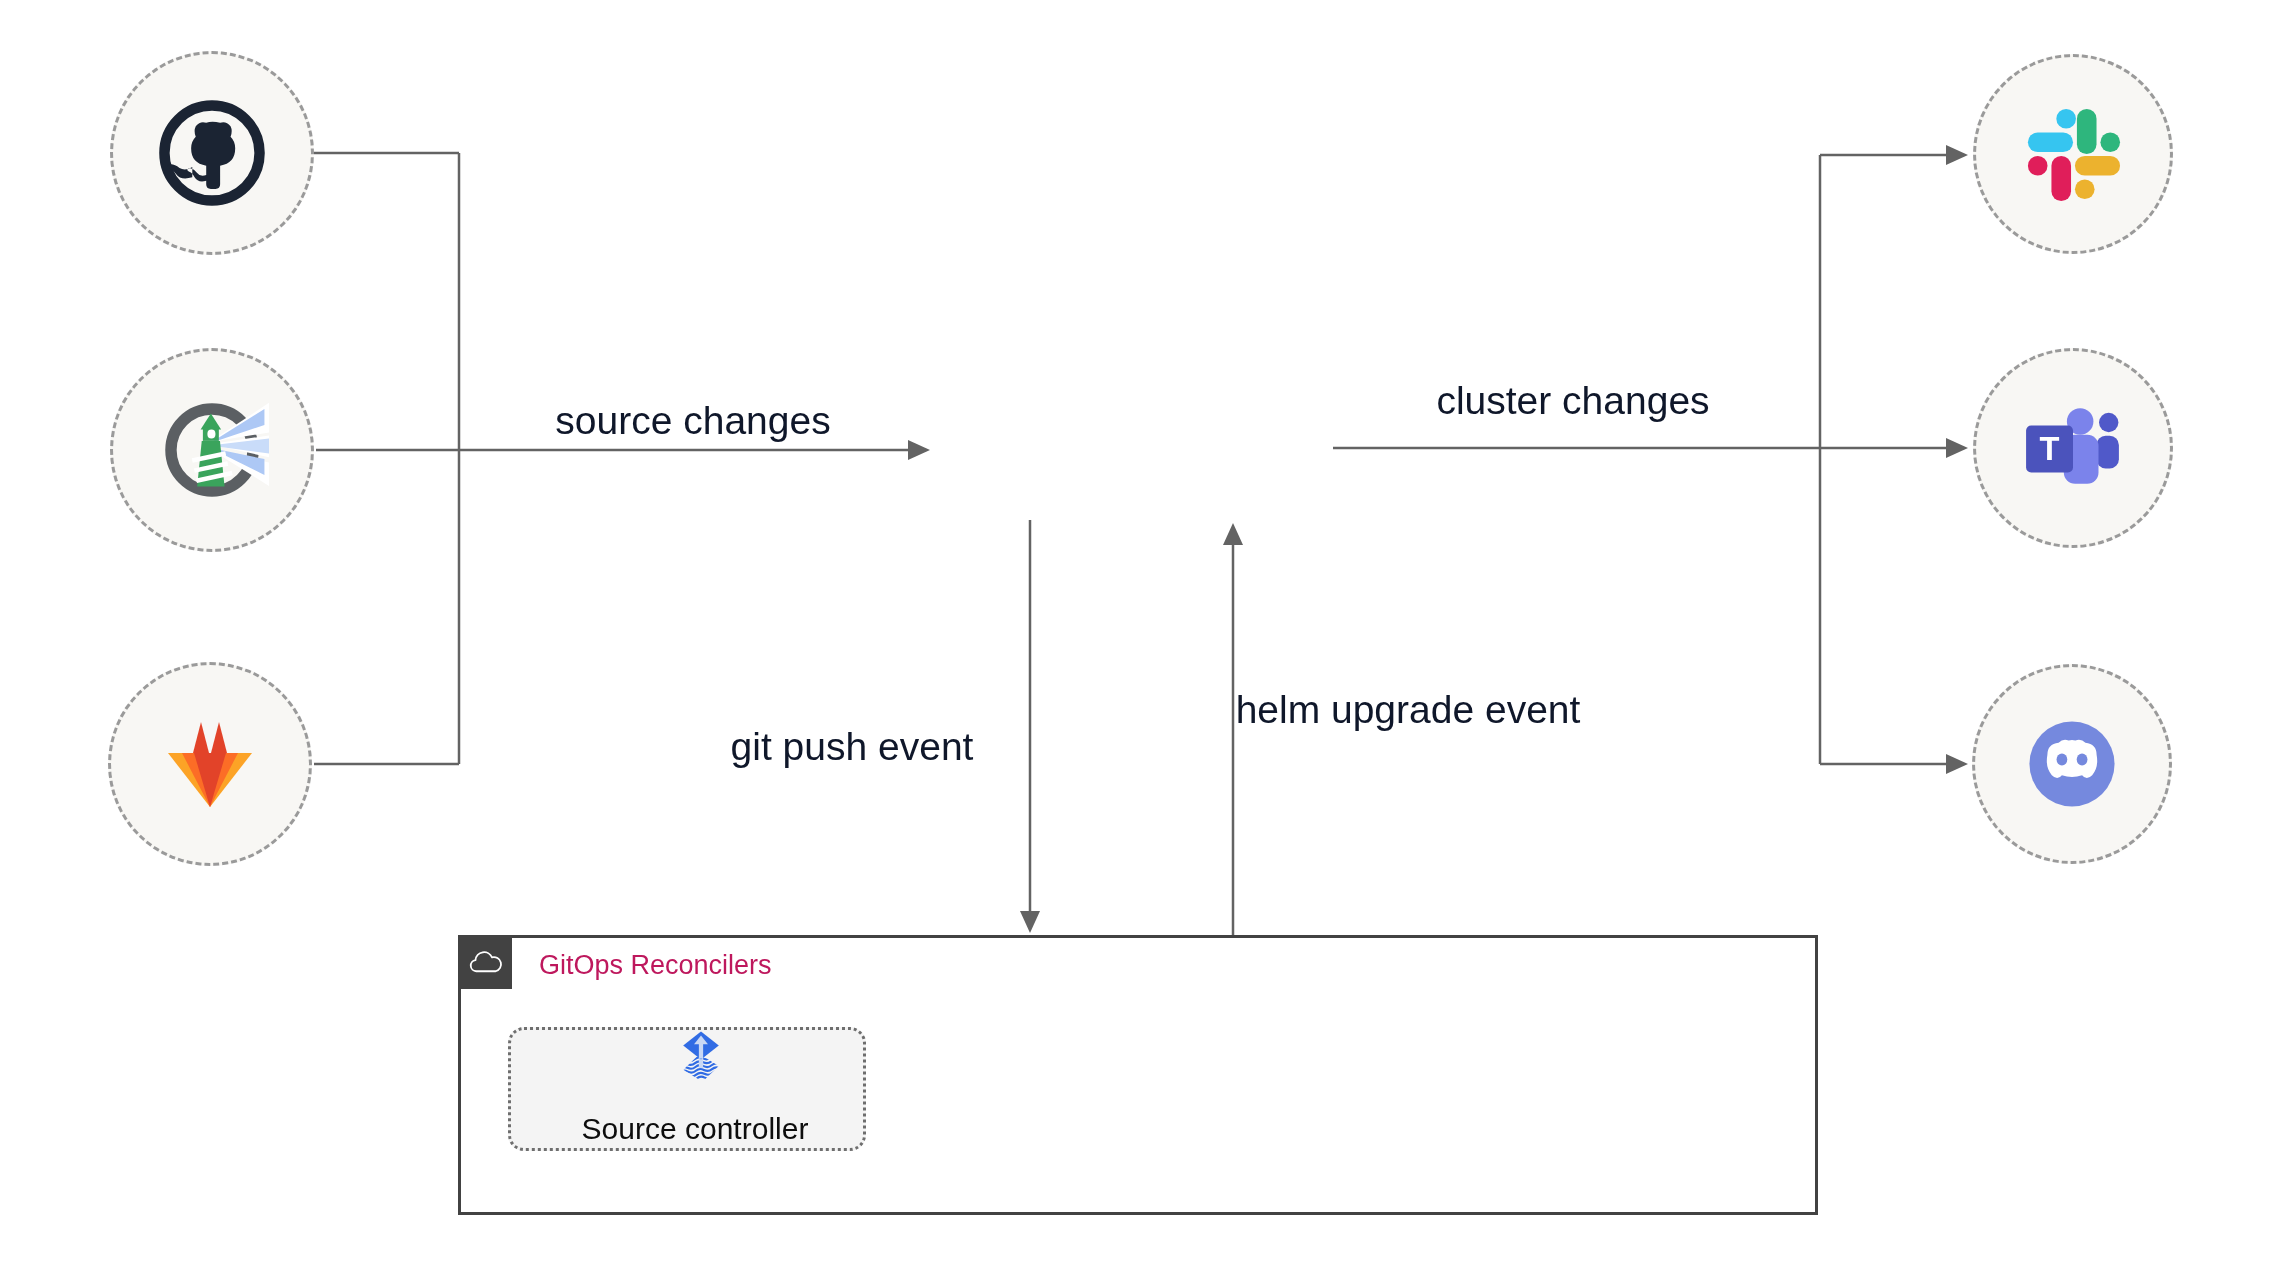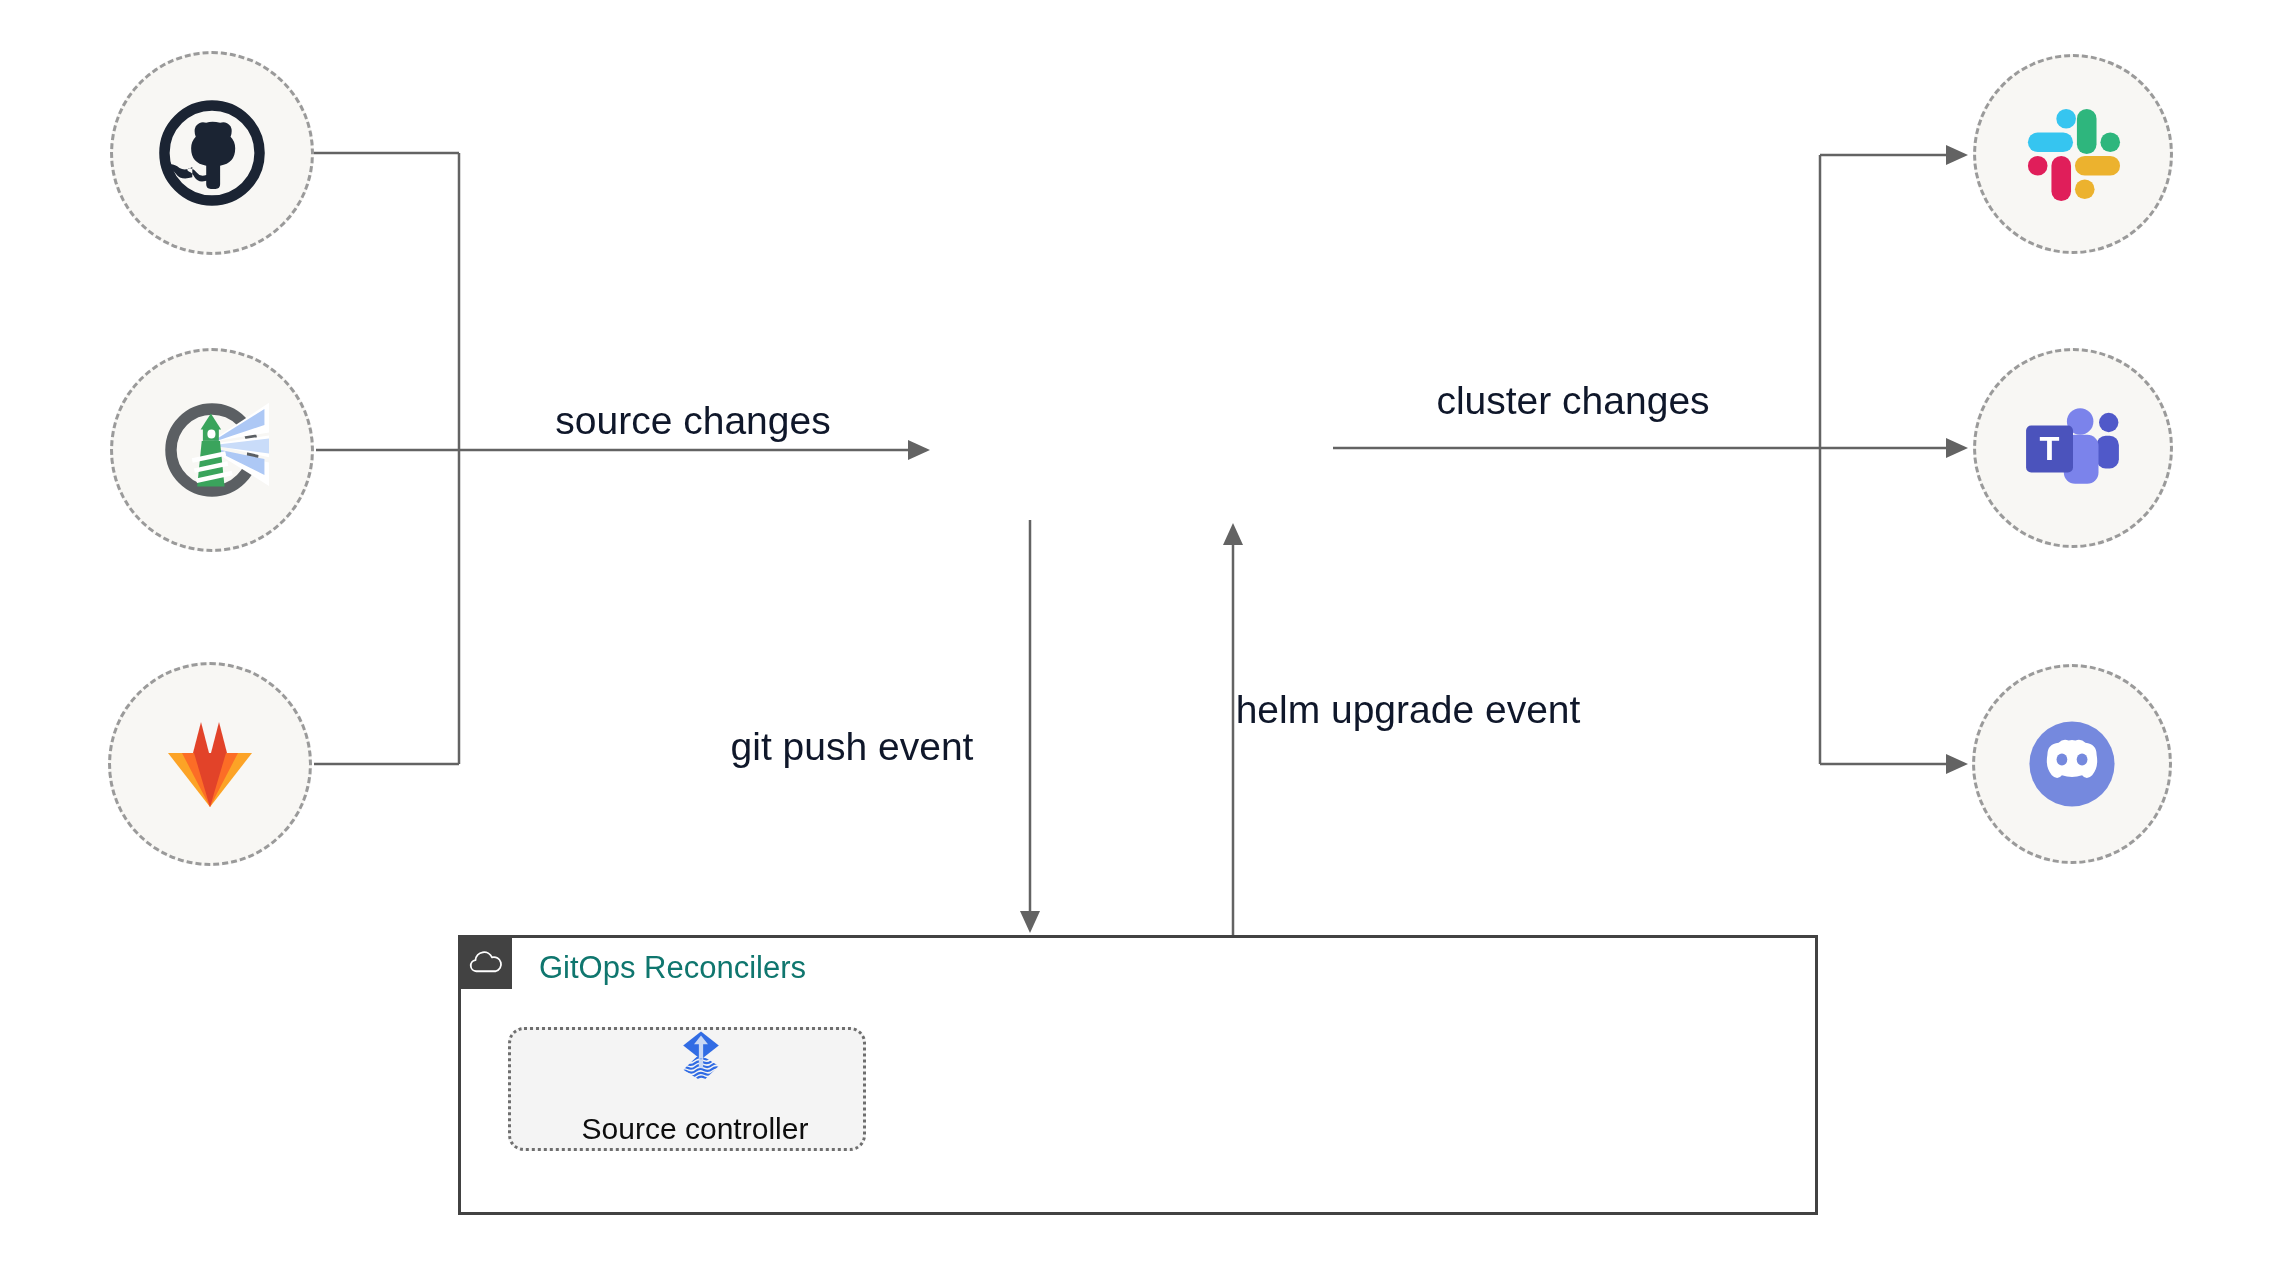--- a/index.html
+++ b/index.html
@@ -25,21 +25,21 @@
   #connectors{position:absolute;left:0;top:0;}
   #gitops-box{
     position:absolute;left:458px;top:935px;width:1360px;height:280px;box-sizing:border-box;
     border:3px solid #424242;background:#ffffff;
   }
   #gitops-badge{
     position:absolute;left:-2px;top:-2px;width:53px;height:53px;background:#424242;
     display:flex;align-items:center;justify-content:center;
   }
   #gitops-title{
-    position:absolute;left:78px;top:12px;font-size:31px;color:#0f766e;white-space:nowrap;
+    position:absolute;left:78px;top:12px;font-size:27px;color:#be185d;white-space:nowrap;
   }
   .hiddendefs{position:absolute;width:0;height:0;}
 </style>
 </head>
 <body>
 
 <div id="canvas">
 
   <svg class="hiddendefs" aria-hidden="true">
     <defs>

